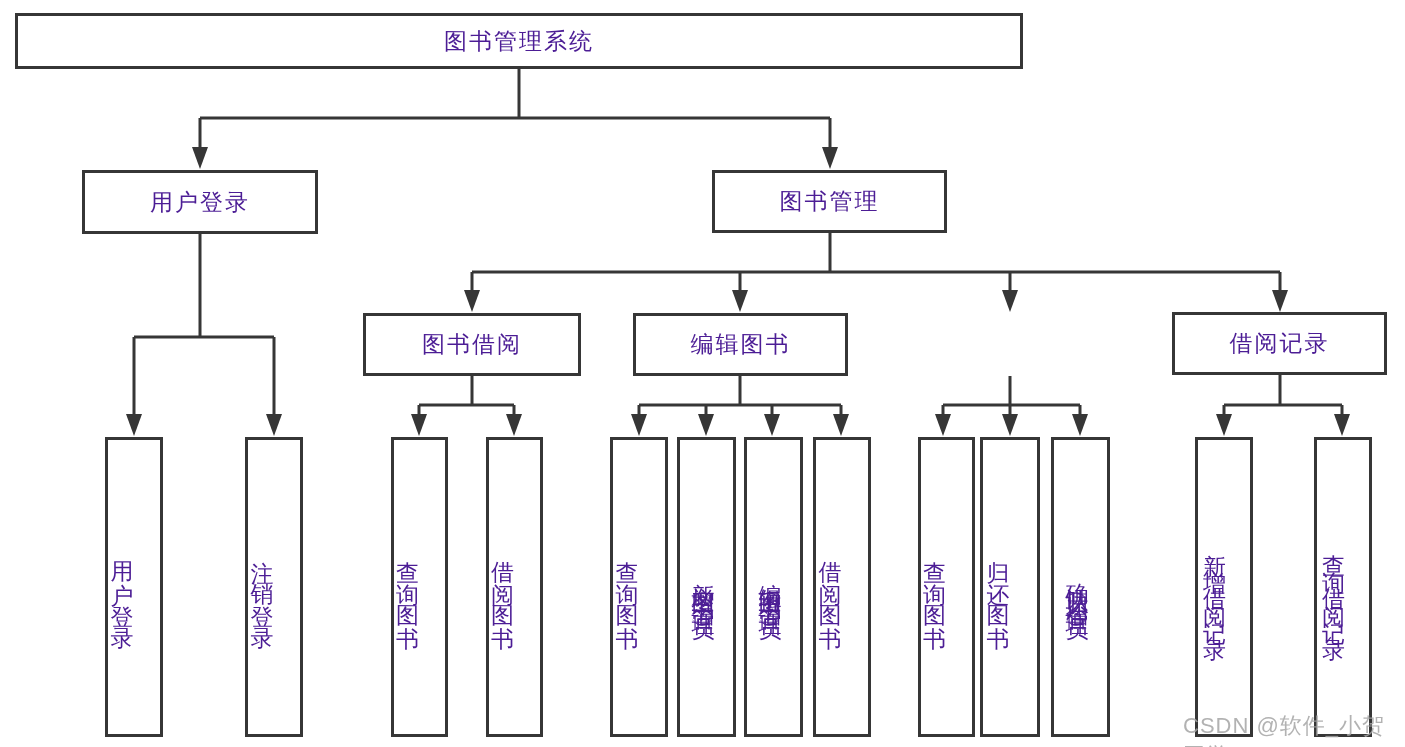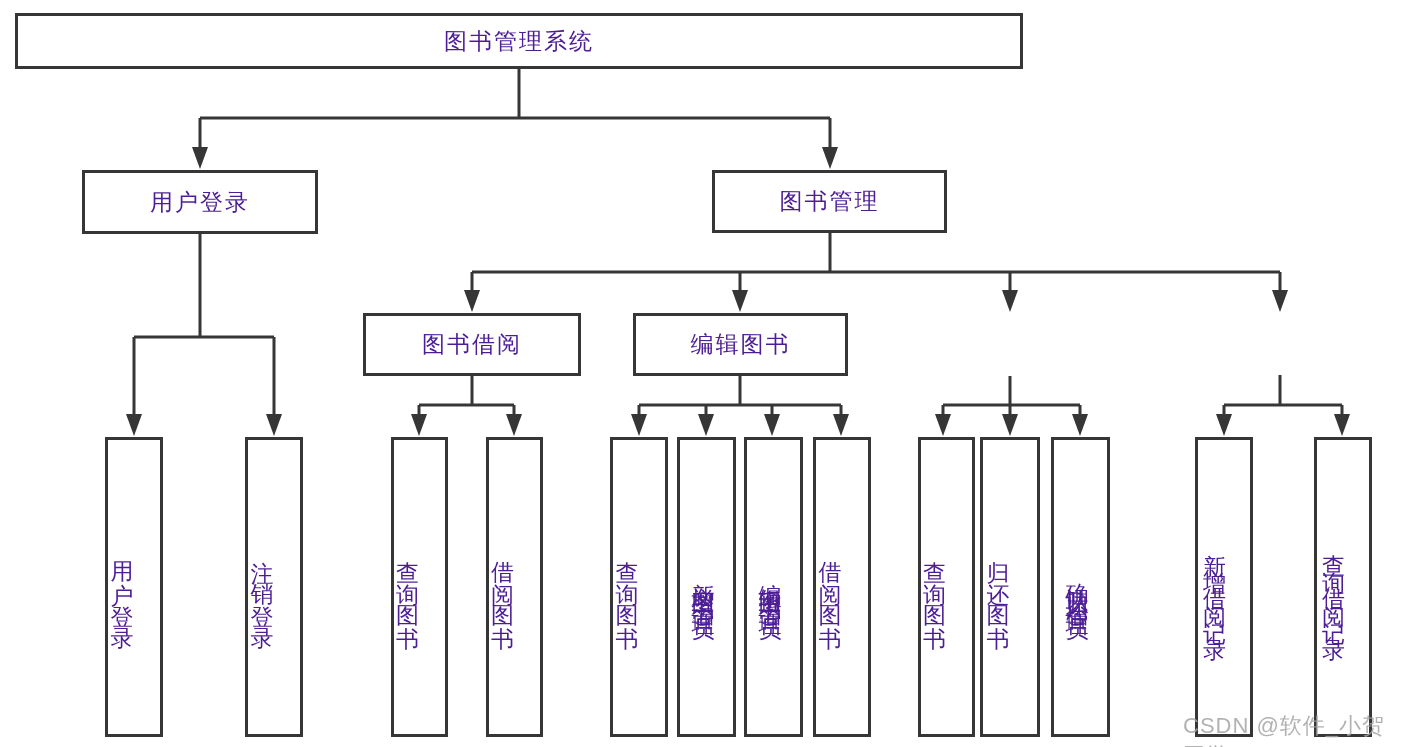--- a/index.html
+++ b/index.html
@@ -79,20 +79,21 @@
     </g>
   </svg>
 
   <div class="box h" style="left:15px;top:13px;width:1008px;height:56px">图书管理系统</div>
 
   <div class="box h" style="left:82px;top:170px;width:236px;height:64px">用户登录</div>
   <div class="box h" style="left:712px;top:170px;width:235px;height:63px">图书管理</div>
 
   <div class="box h" style="left:363px;top:313px;width:218px;height:63px">图书借阅</div>
   <div class="box h" style="left:633px;top:313px;width:215px;height:63px">编辑图书</div>
+  <div class="box h" style="left:1172px;top:312px;width:215px;height:63px">借阅记录</div>
 
   <div class="box v short" style="left:105px;top:437px;width:58px;height:300px">用户登录</div>
   <div class="box v short" style="left:245px;top:437px;width:58px;height:300px">注销登录</div>
 
   <div class="box v short" style="left:391px;top:437px;width:57px;height:300px">查询图书</div>
   <div class="box v short" style="left:486px;top:437px;width:57px;height:300px">借阅图书</div>
 
   <div class="box v short" style="left:610px;top:437px;width:58px;height:300px">查询图书</div>
   <div class="box v long" style="left:677px;top:437px;width:59px;height:300px">新增图书（管理员）</div>
   <div class="box v long" style="left:744px;top:437px;width:59px;height:300px">编辑图书（管理员）</div>

